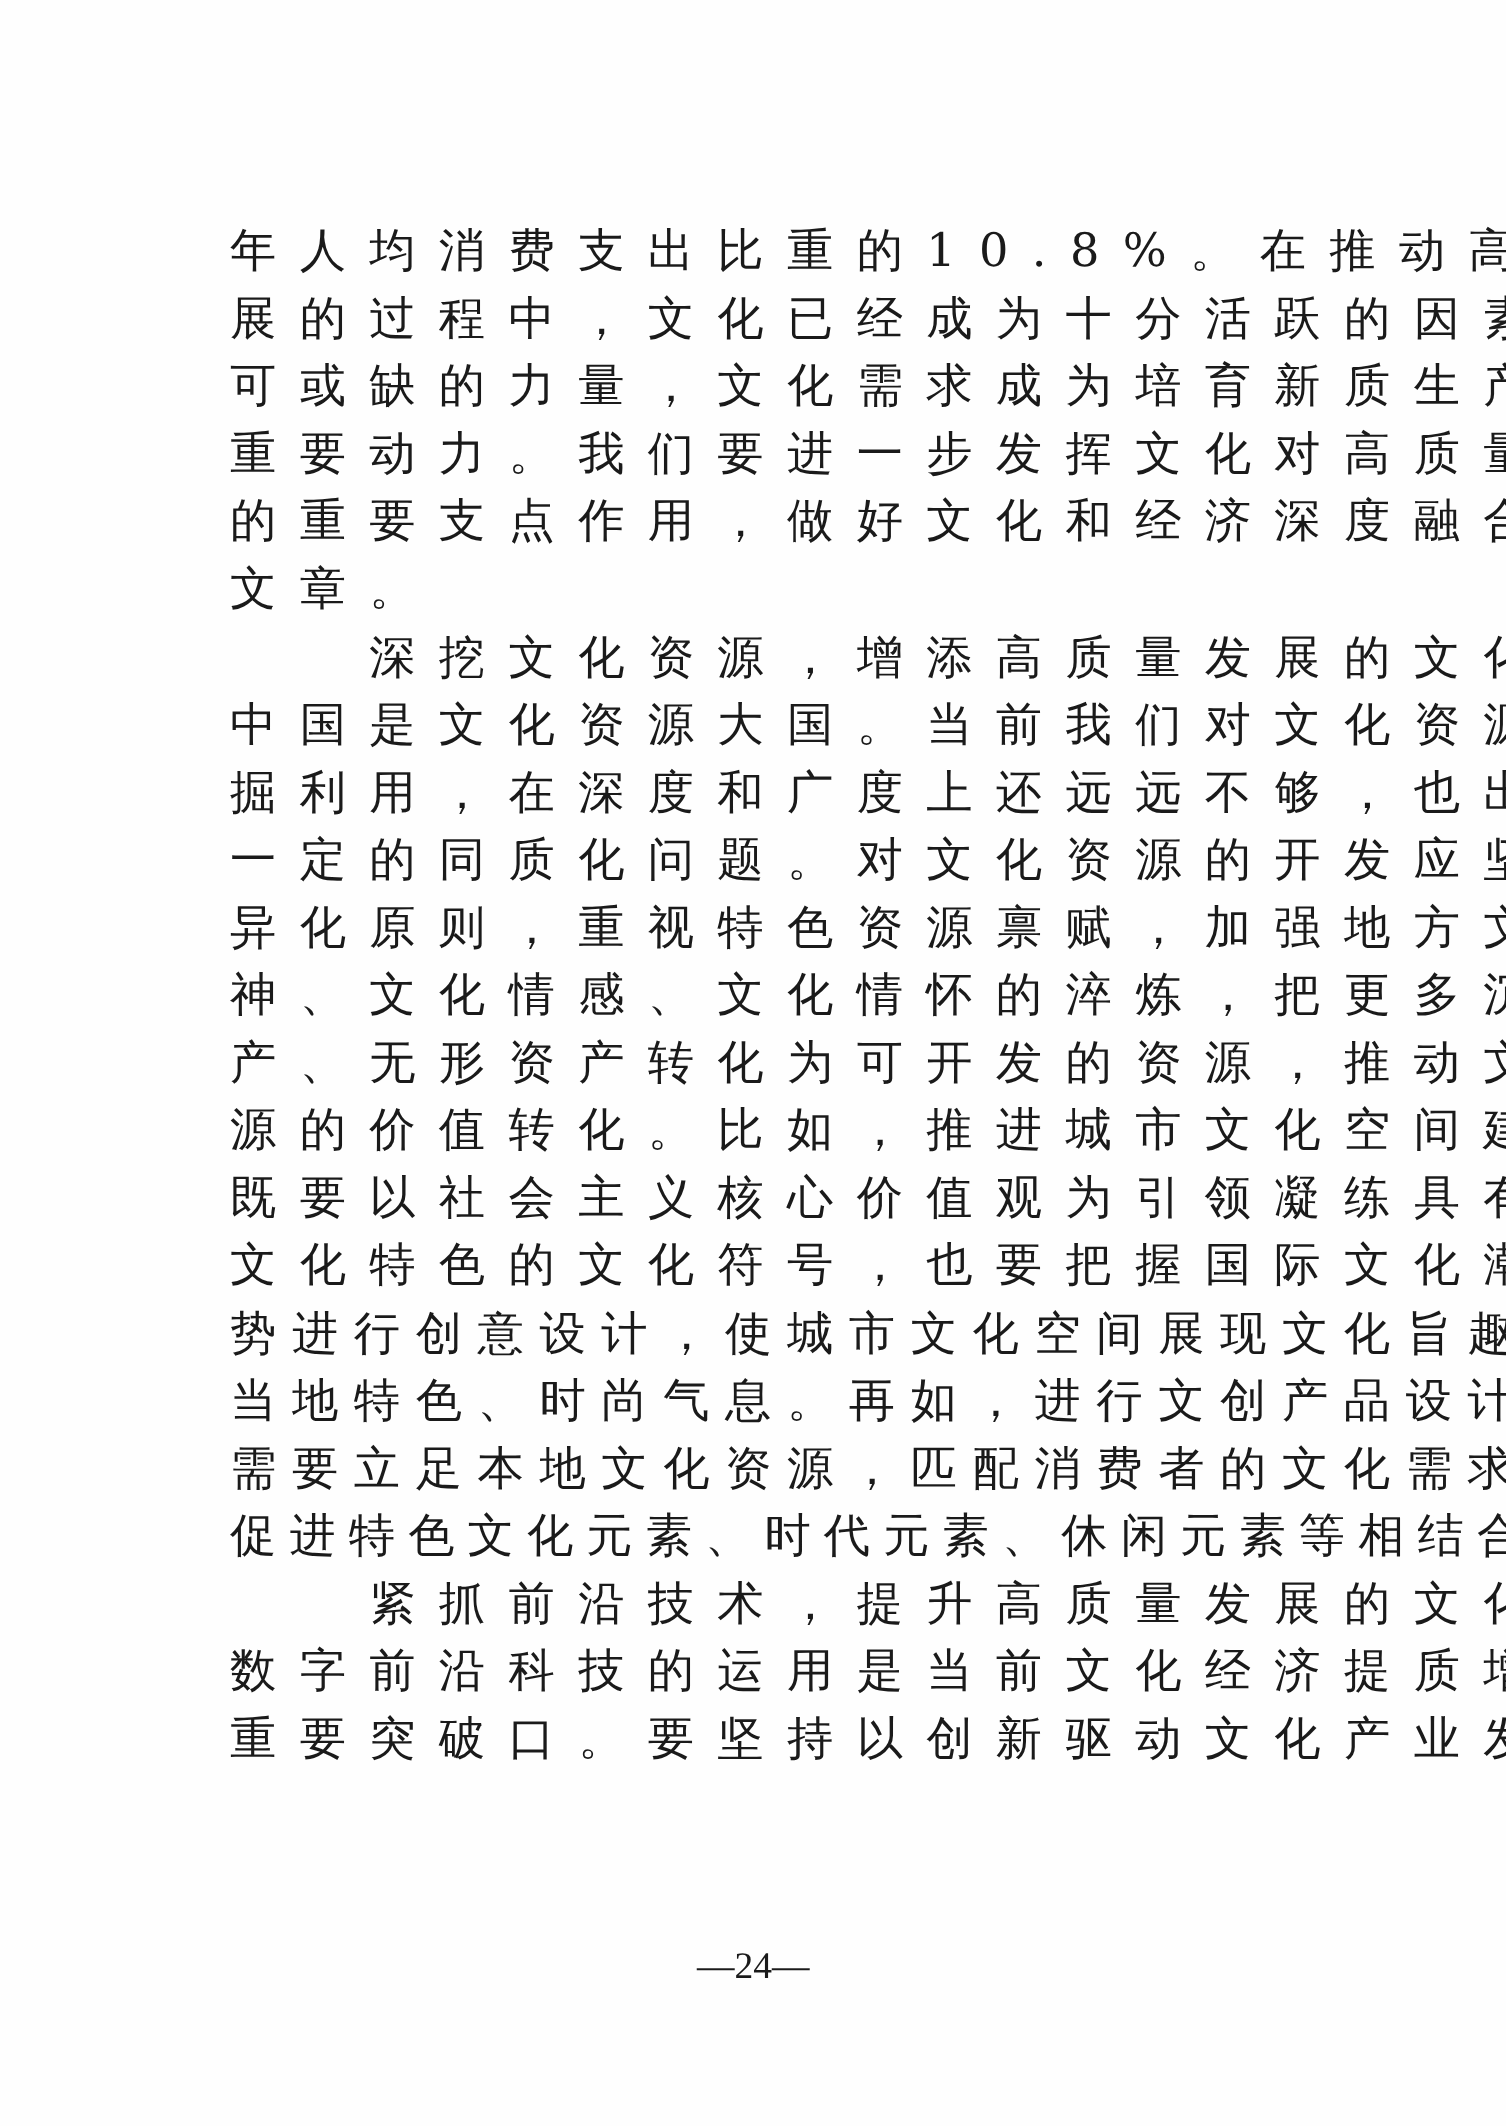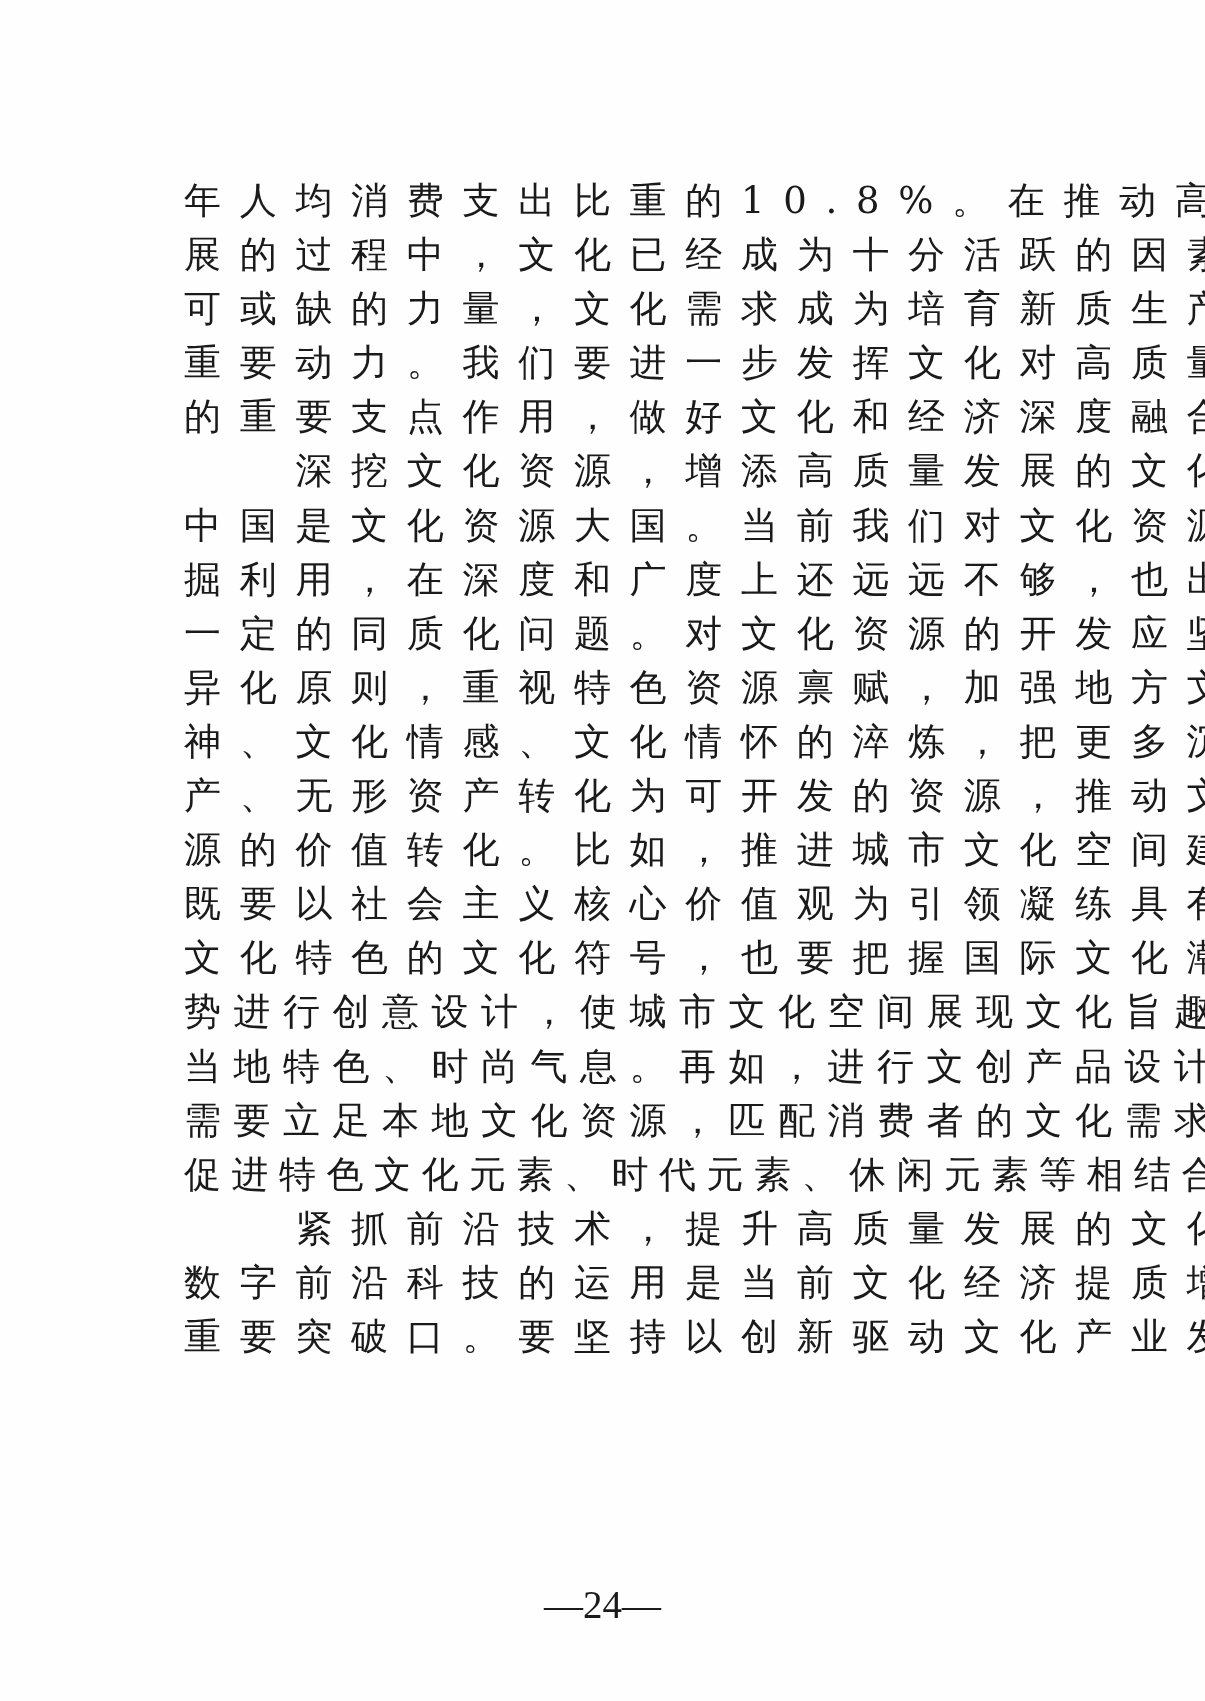--- a/index.html
+++ b/index.html
@@ -40,38 +40,39 @@
   .line.compact {
     letter-spacing: 12.5px;
   }
   .line.compact2 {
     letter-spacing: 10.5px;
   }
   .page-number {
     position: absolute;
     left: 0;
     width: 1205px;
-    top: 1588px;
+    top: 1556px;
     text-align: center;
-    font-size: 39px;
+    font-size: 30px;
     line-height: 34px;
     font-family: "Liberation Serif", "DejaVu Serif", serif;
     color: #1a1a1a;
   }
 </style>
 </head>
 <body>
 
 <div class="page">
   <div class="text-block">
     <span class="line">年人均消费支出比重的10.8%。在推动高质量发</span>
     <span class="line">展的过程中，文化已经成为十分活跃的因素、不</span>
     <span class="line">可或缺的力量，文化需求成为培育新质生产力的</span>
     <span class="line">重要动力。我们要进一步发挥文化对高质量发展</span>
     <span class="line">的重要支点作用，做好文化和经济深度融合这篇</span>
+    <span class="line">文章。</span>
     <span class="line">　　深挖文化资源，增添高质量发展的文化内涵。</span>
     <span class="line">中国是文化资源大国。当前我们对文化资源的挖</span>
     <span class="line">掘利用，在深度和广度上还远远不够，也出现了</span>
     <span class="line">一定的同质化问题。对文化资源的开发应坚持差</span>
     <span class="line">异化原则，重视特色资源禀赋，加强地方文化精</span>
     <span class="line">神、文化情感、文化情怀的淬炼，把更多沉默资</span>
     <span class="line">产、无形资产转化为可开发的资源，推动文化资</span>
     <span class="line">源的价值转化。比如，推进城市文化空间建设，</span>
     <span class="line">既要以社会主义核心价值观为引领凝练具有本地</span>
     <span class="line">文化特色的文化符号，也要把握国际文化潮流趋</span>

